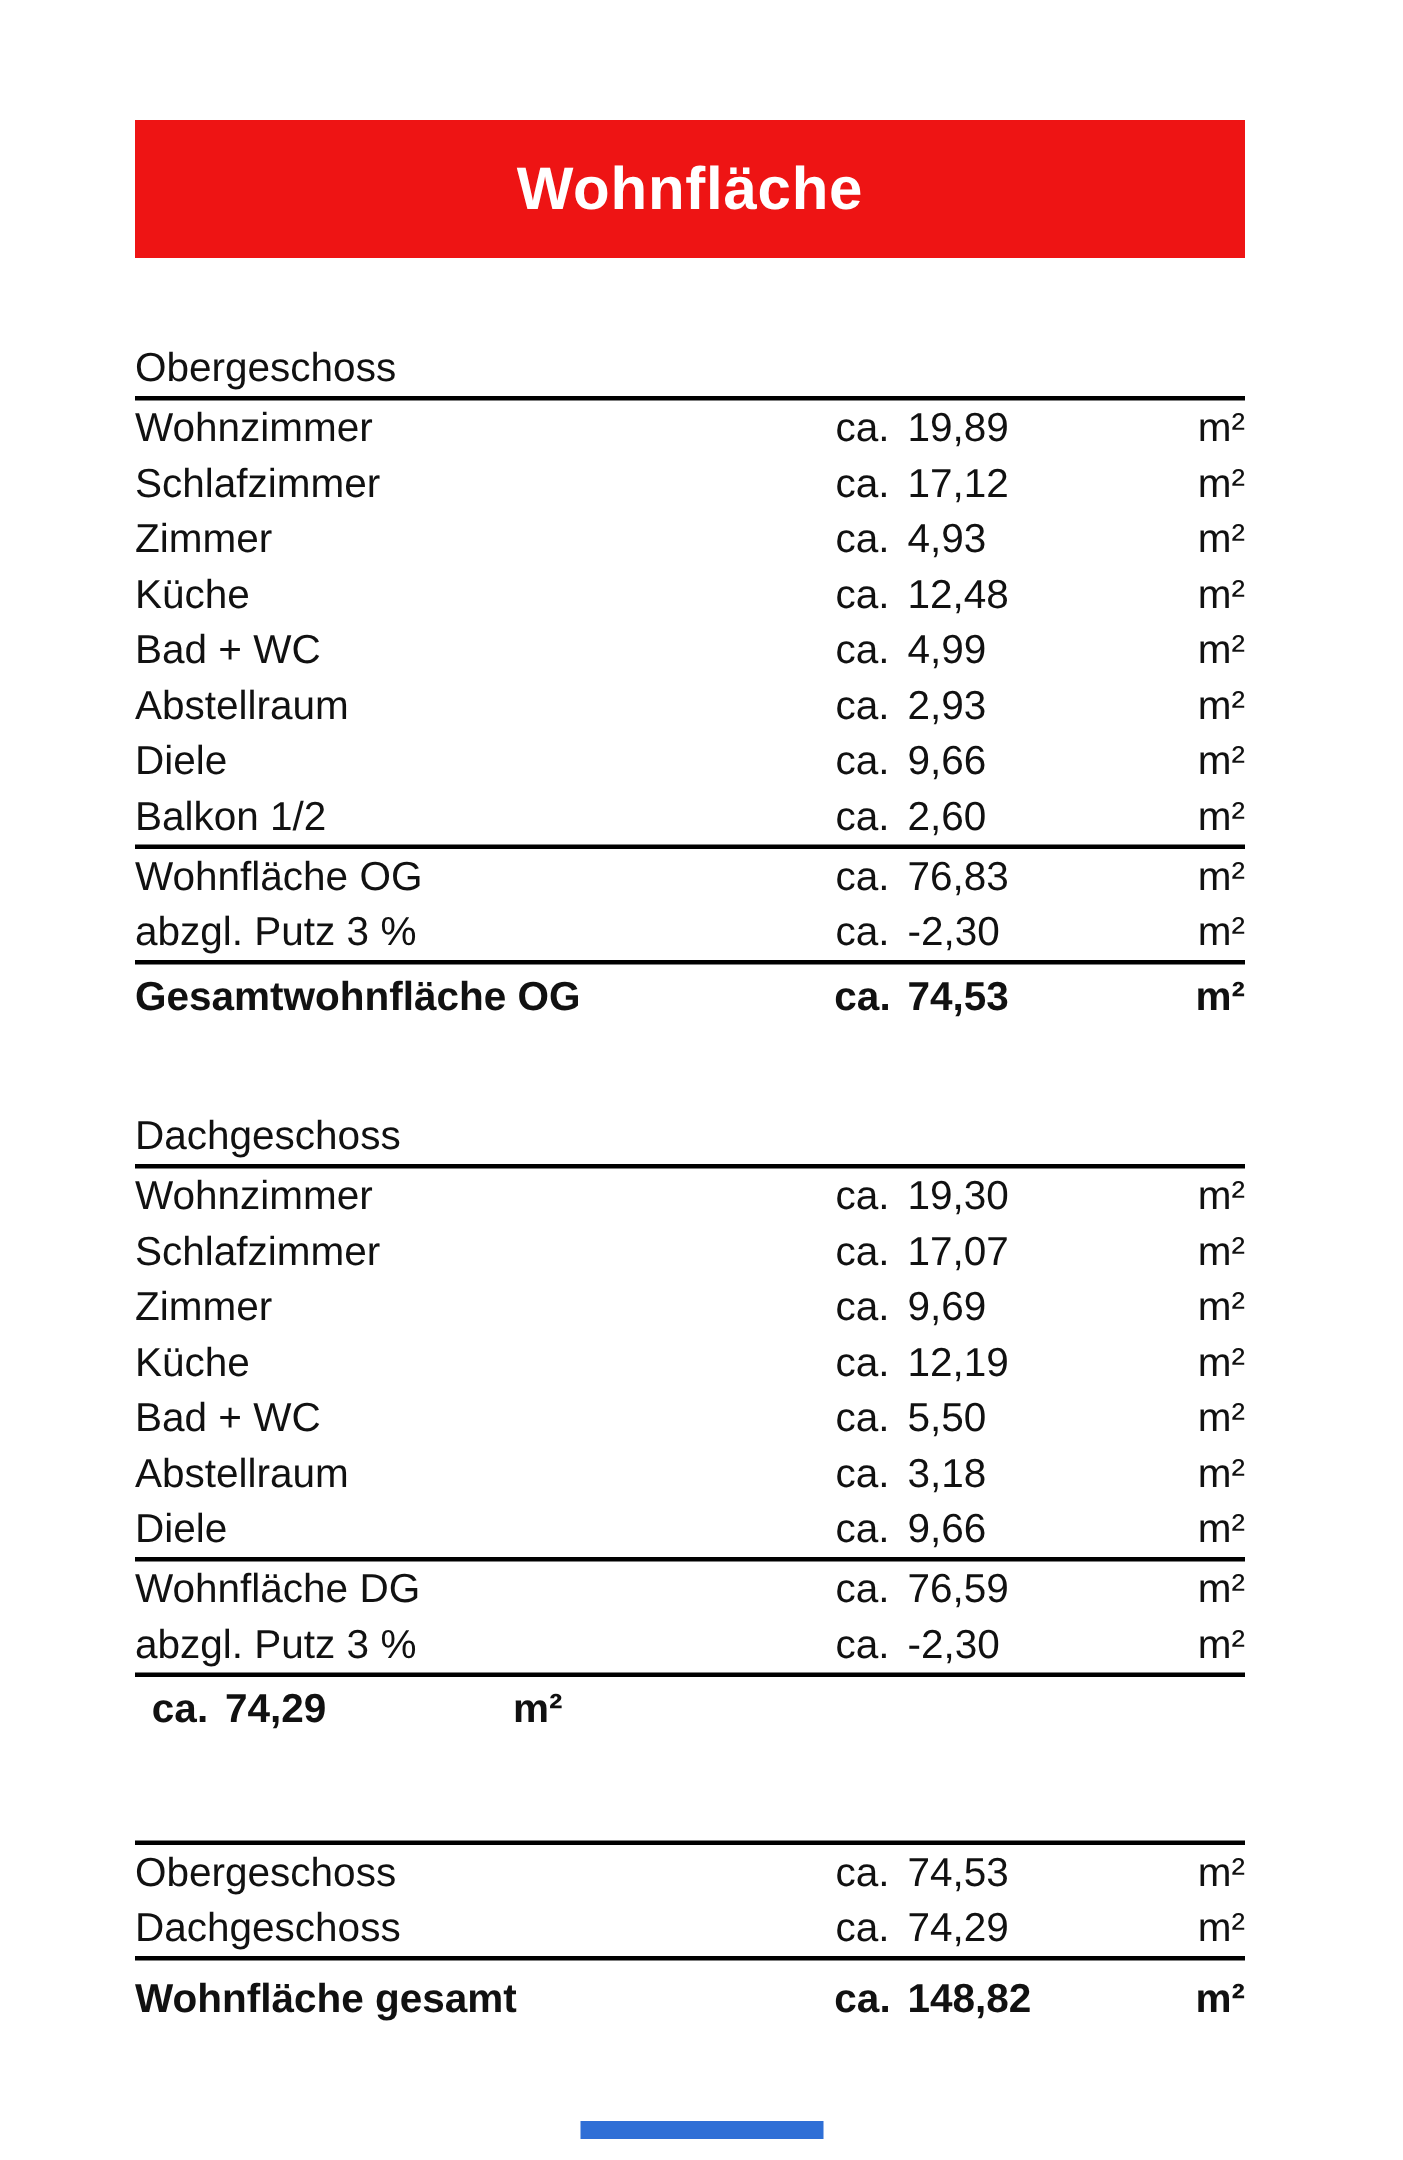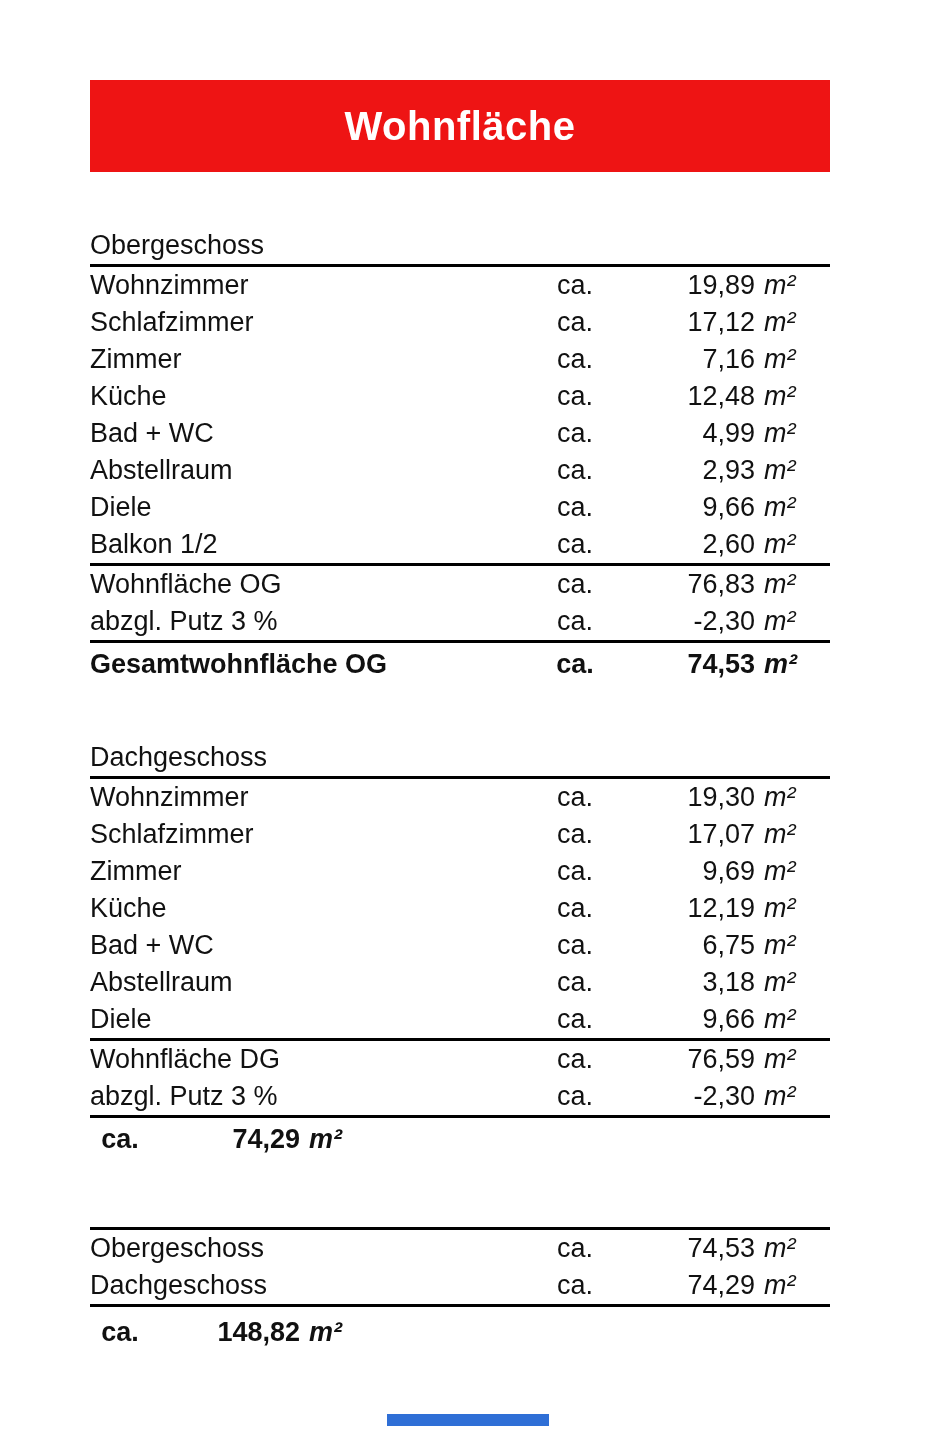--- a/index.html
+++ b/index.html
@@ -42,22 +42,22 @@
     border-bottom: 3px solid #000000;
   }
   .row {
     display: flex;
     align-items: center;
     height: 37px;
     font-size: 27px;
   }
   .c-label { width: 455px; text-align: left; white-space: nowrap; }
   .c-ca    { width: 60px;  text-align: center; }
-  .c-val   { width: 150px; text-align: right; white-space: nowrap; }
-  .c-unit  { width: 75px;  padding-left: 9px; text-align: left; font-style: italic; }
+  .c-val   { width: 150px; text-align: left; white-space: nowrap; }
+  .c-unit  { width: 75px;  padding-left: 9px; text-align: right; }
   .group-subtotals { border-top: 3px solid #000000; }
   .row.total {
     border-top: 3px solid #000000;
     font-weight: bold;
     height: 46px;
   }
   .section-og { margin-top: 58px; }
   .section-dg { margin-top: 56px; }
   .summary    { margin-top: 66px; }
   .summary .group-rows { border-top: 3px solid #000000; }
@@ -93,21 +93,21 @@
       </div>
       <div class="row">
         <span class="c-label">Schlafzimmer</span>
         <span class="c-ca">ca.</span>
         <span class="c-val">17,12</span>
         <span class="c-unit">m²</span>
       </div>
       <div class="row">
         <span class="c-label">Zimmer</span>
         <span class="c-ca">ca.</span>
-        <span class="c-val">7,16</span>
+        <span class="c-val">4,93</span>
         <span class="c-unit">m²</span>
       </div>
       <div class="row">
         <span class="c-label">Küche</span>
         <span class="c-ca">ca.</span>
         <span class="c-val">12,48</span>
         <span class="c-unit">m²</span>
       </div>
       <div class="row">
         <span class="c-label">Bad + WC</span>
@@ -179,21 +179,21 @@
       </div>
       <div class="row">
         <span class="c-label">Küche</span>
         <span class="c-ca">ca.</span>
         <span class="c-val">12,19</span>
         <span class="c-unit">m²</span>
       </div>
       <div class="row">
         <span class="c-label">Bad + WC</span>
         <span class="c-ca">ca.</span>
-        <span class="c-val">6,75</span>
+        <span class="c-val">5,50</span>
         <span class="c-unit">m²</span>
       </div>
       <div class="row">
         <span class="c-label">Abstellraum</span>
         <span class="c-ca">ca.</span>
         <span class="c-val">3,18</span>
         <span class="c-unit">m²</span>
       </div>
       <div class="row">
         <span class="c-label">Diele</span>
@@ -232,20 +232,21 @@
         <span class="c-unit">m²</span>
       </div>
       <div class="row">
         <span class="c-label">Dachgeschoss</span>
         <span class="c-ca">ca.</span>
         <span class="c-val">74,29</span>
         <span class="c-unit">m²</span>
       </div>
     </div>
     <div class="row total">
+      <span class="c-label">Wohnfläche gesamt</span>
       <span class="c-ca">ca.</span>
       <span class="c-val">148,82</span>
       <span class="c-unit">m²</span>
     </div>
   </div>
 
 </div>
 
 <div class="footer-bar" style="background: rgb(47, 111, 214);"></div>
 

